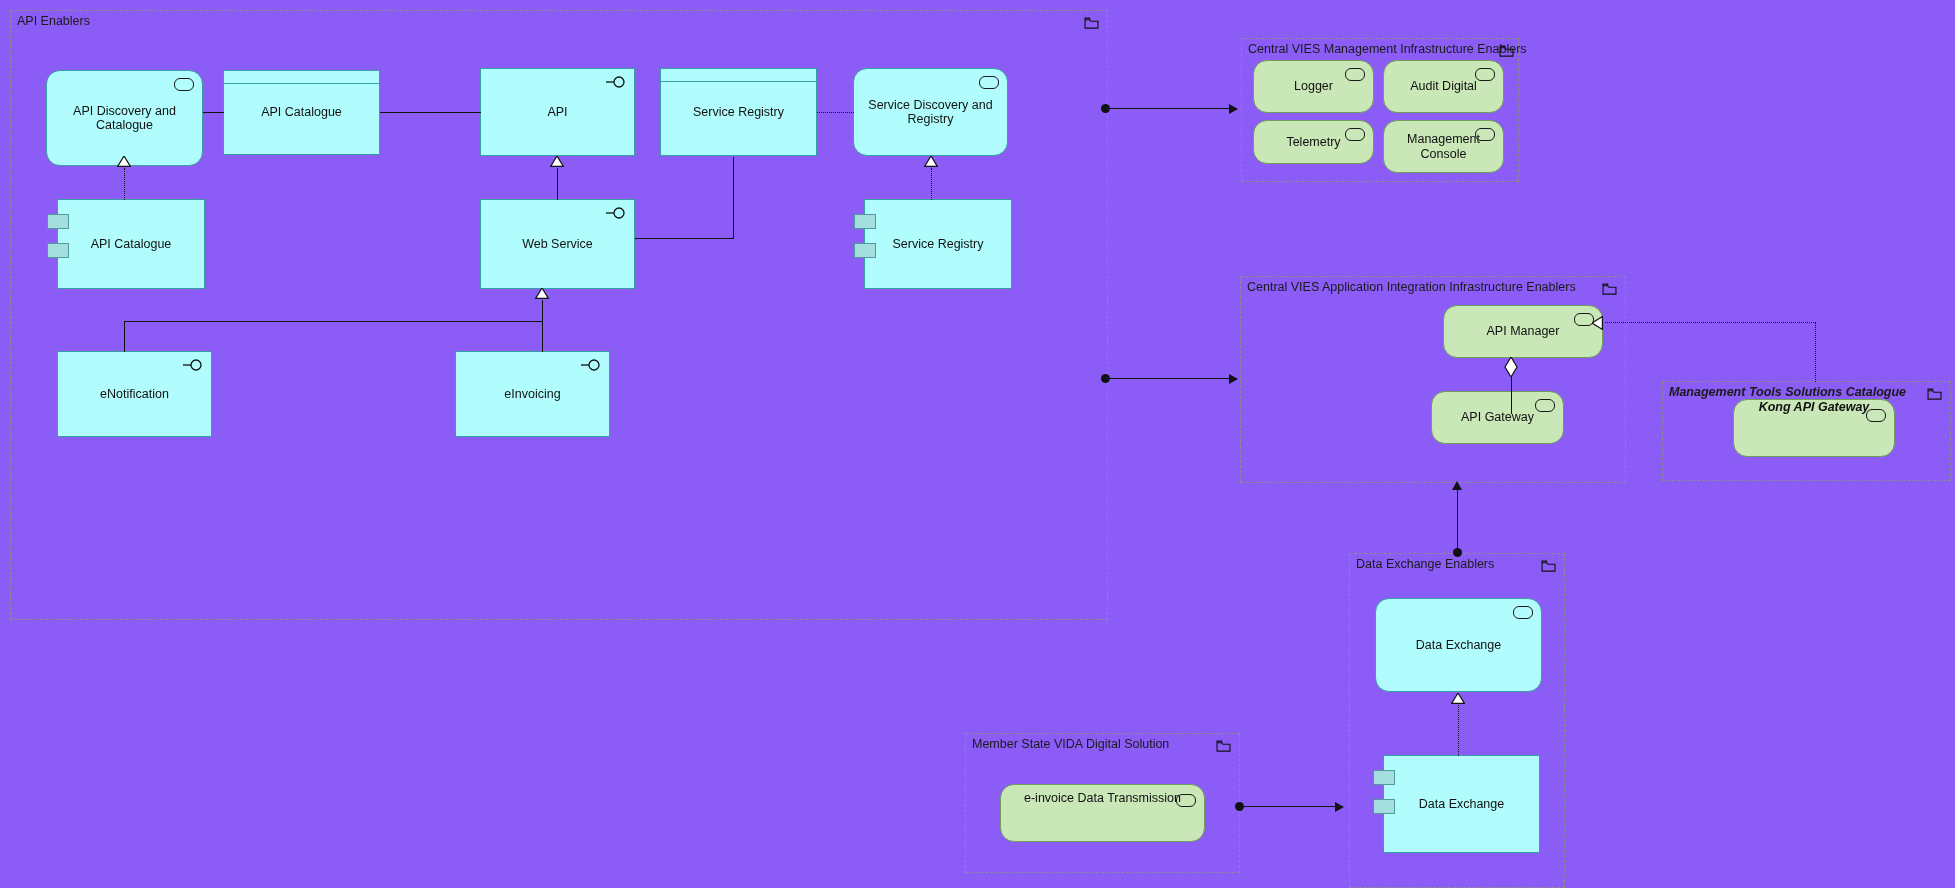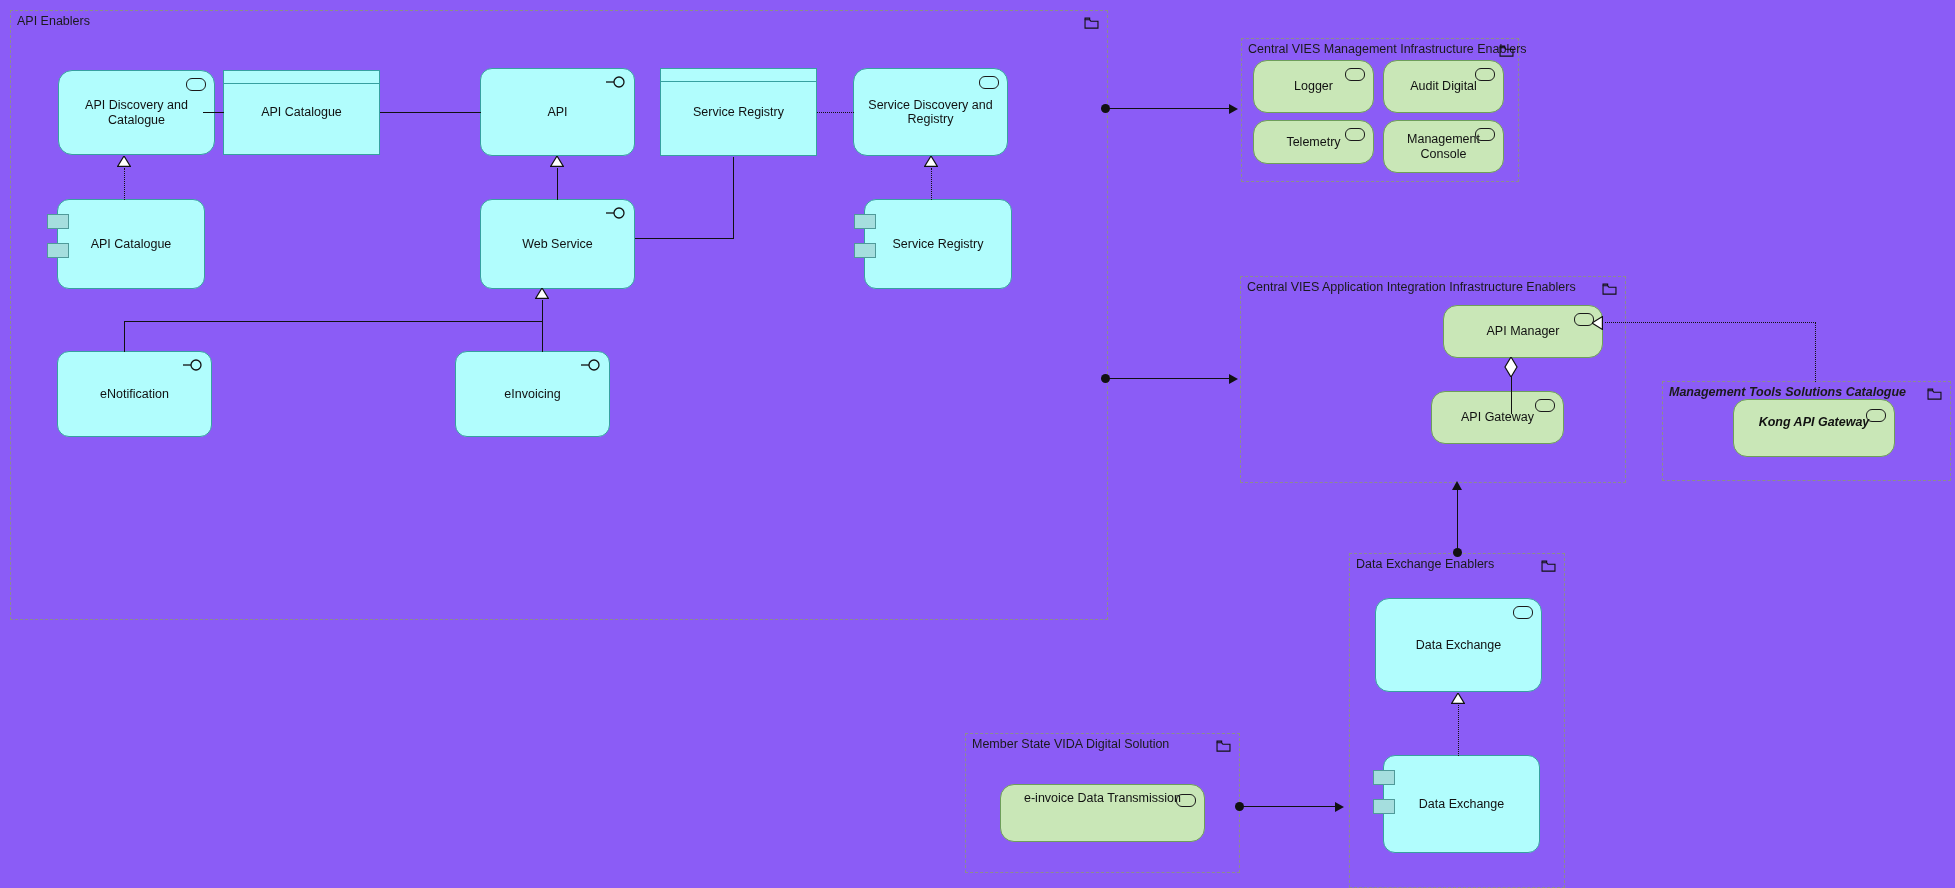--- a/index.html
+++ b/index.html
@@ -60,21 +60,21 @@
   
   .app-service{
     background:#b1fdfd;
     border:1px solid #37a0a0;
     border-radius:14px;
   }
   
   .app-component{
     background:#b1fdfd;
     border:1px solid #37a0a0;
-    border-radius:12px;
+    border-radius:0;
   }
   
   .data-object{
     background:#b1fdfd;
     border:1px solid #37a0a0;
     border-radius:0;
     align-items:center;
   }
   .data-object .hdr{
     position:absolute;
@@ -175,21 +175,21 @@
 <div id="canvas">
 
   <div class="group" style="left:10px; top:10px; width:1098px; height:610px;">
     <div class="group-title">API Enablers</div>
     <svg class="folder-icon" style="right:8px;" viewBox="0 0 16 13">
       <path d="M1 3 L6 3 L7.4 4.6 L15 4.6 L15 12 L1 12 Z" fill="none" stroke="#111" stroke-width="1.2"></path>
       <path d="M1 3 L1 1.2 L6 1.2 L6 3" fill="none" stroke="#111" stroke-width="1.2"></path>
     </svg>
   </div>
 
-  <div class="el app-service" style="left:46px; top:70px; width:157px; height:85px;margin-left:12px;">
+  <div class="el app-service" style="left:46px; top:70px; width:157px; height:96px;">
     <span class="lbl">API Discovery and Catalogue</span>
     <span class="badge-round"></span>
   </div>
 
   <div class="el data-object" style="left:223px; top:70px; width:157px; height:85px;">
     <span class="hdr"></span>
     <span class="lbl">API Catalogue</span>
   </div>
 
   <div class="el app-component" style="left:480px; top:68px; width:155px; height:88px;">
@@ -334,21 +334,21 @@
   <div class="arrow-right" style="left:1229px; top:374px;"></div>
 
   <div class="group" style="left:1662px; top:381px; width:289px; height:100px;text-align:center;">
     <div class="group-title bolditalic">Management Tools Solutions Catalogue</div>
     <svg class="folder-icon" style="right:8px;" viewBox="0 0 16 13">
       <path d="M1 3 L6 3 L7.4 4.6 L15 4.6 L15 12 L1 12 Z" fill="none" stroke="#111" stroke-width="1.2"></path>
       <path d="M1 3 L1 1.2 L6 1.2 L6 3" fill="none" stroke="#111" stroke-width="1.2"></path>
     </svg>
   </div>
 
-  <div class="el tech-service bolditalic" style="left:1733px; top:399px; width:162px; height:58px; align-items:flex-start; padding-top:15px;">
+  <div class="el tech-service bolditalic" style="left:1733px; top:399px; width:162px; height:58px; align-items:flex-start; padding-top:0;">
     <span class="lbl">Kong API Gateway</span>
     <span class="badge-round" style="top:9px;"></span>
   </div>
 
   <div class="dot-v" style="left:1815px; top:322px; height:60px;"></div>
   <div class="dot-h" style="left:1605px; top:322px; width:211px;"></div>
   <svg class="tri-left-o" style="left:1592px; top:316px;" viewBox="0 0 11 14">
     <path d="M0 7 L10.4 0.6 L10.4 13.4 Z" fill="#fff" stroke="#111" stroke-width="1.2"></path>
   </svg>
 

